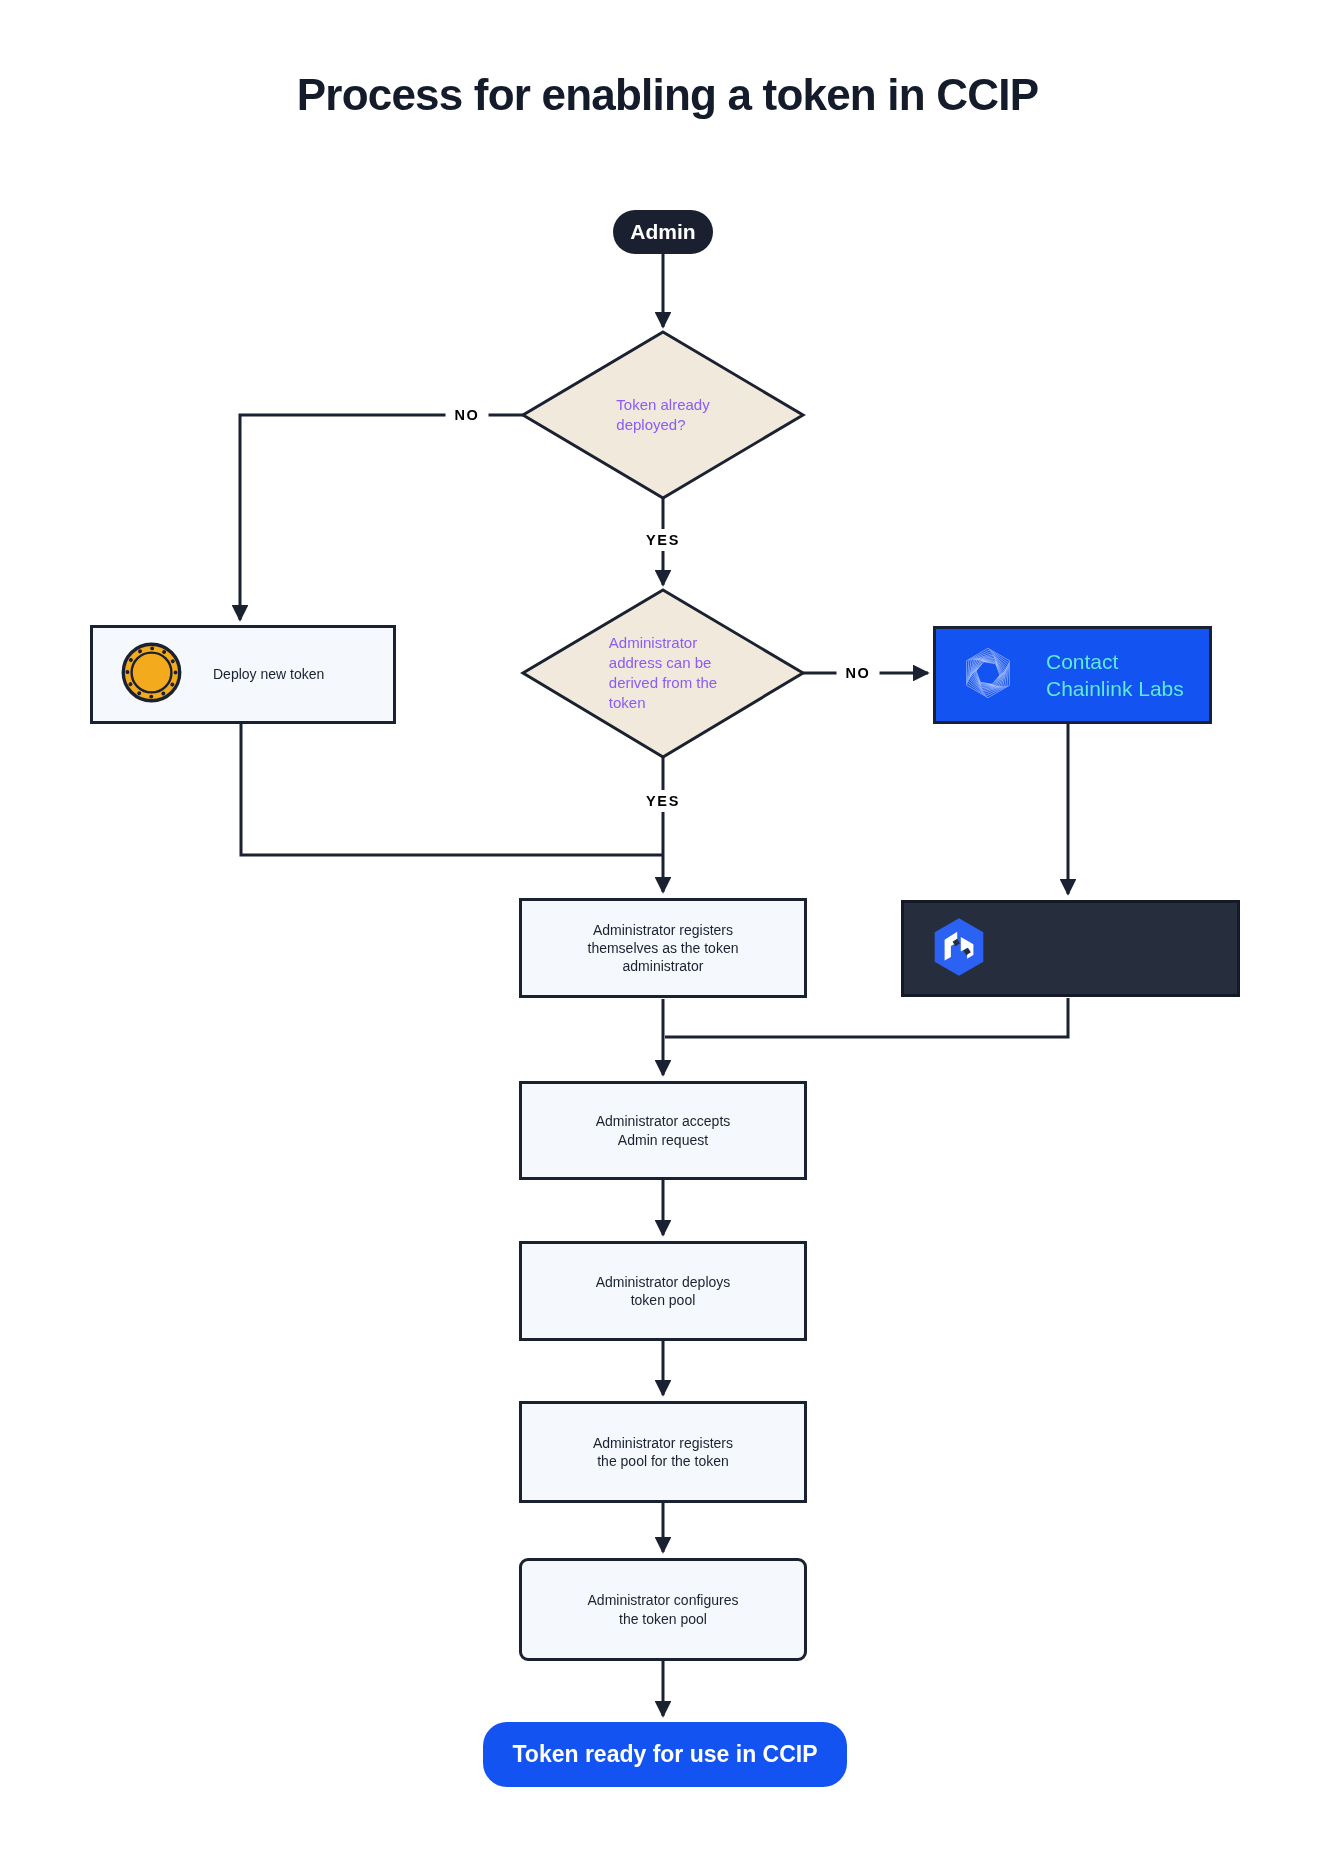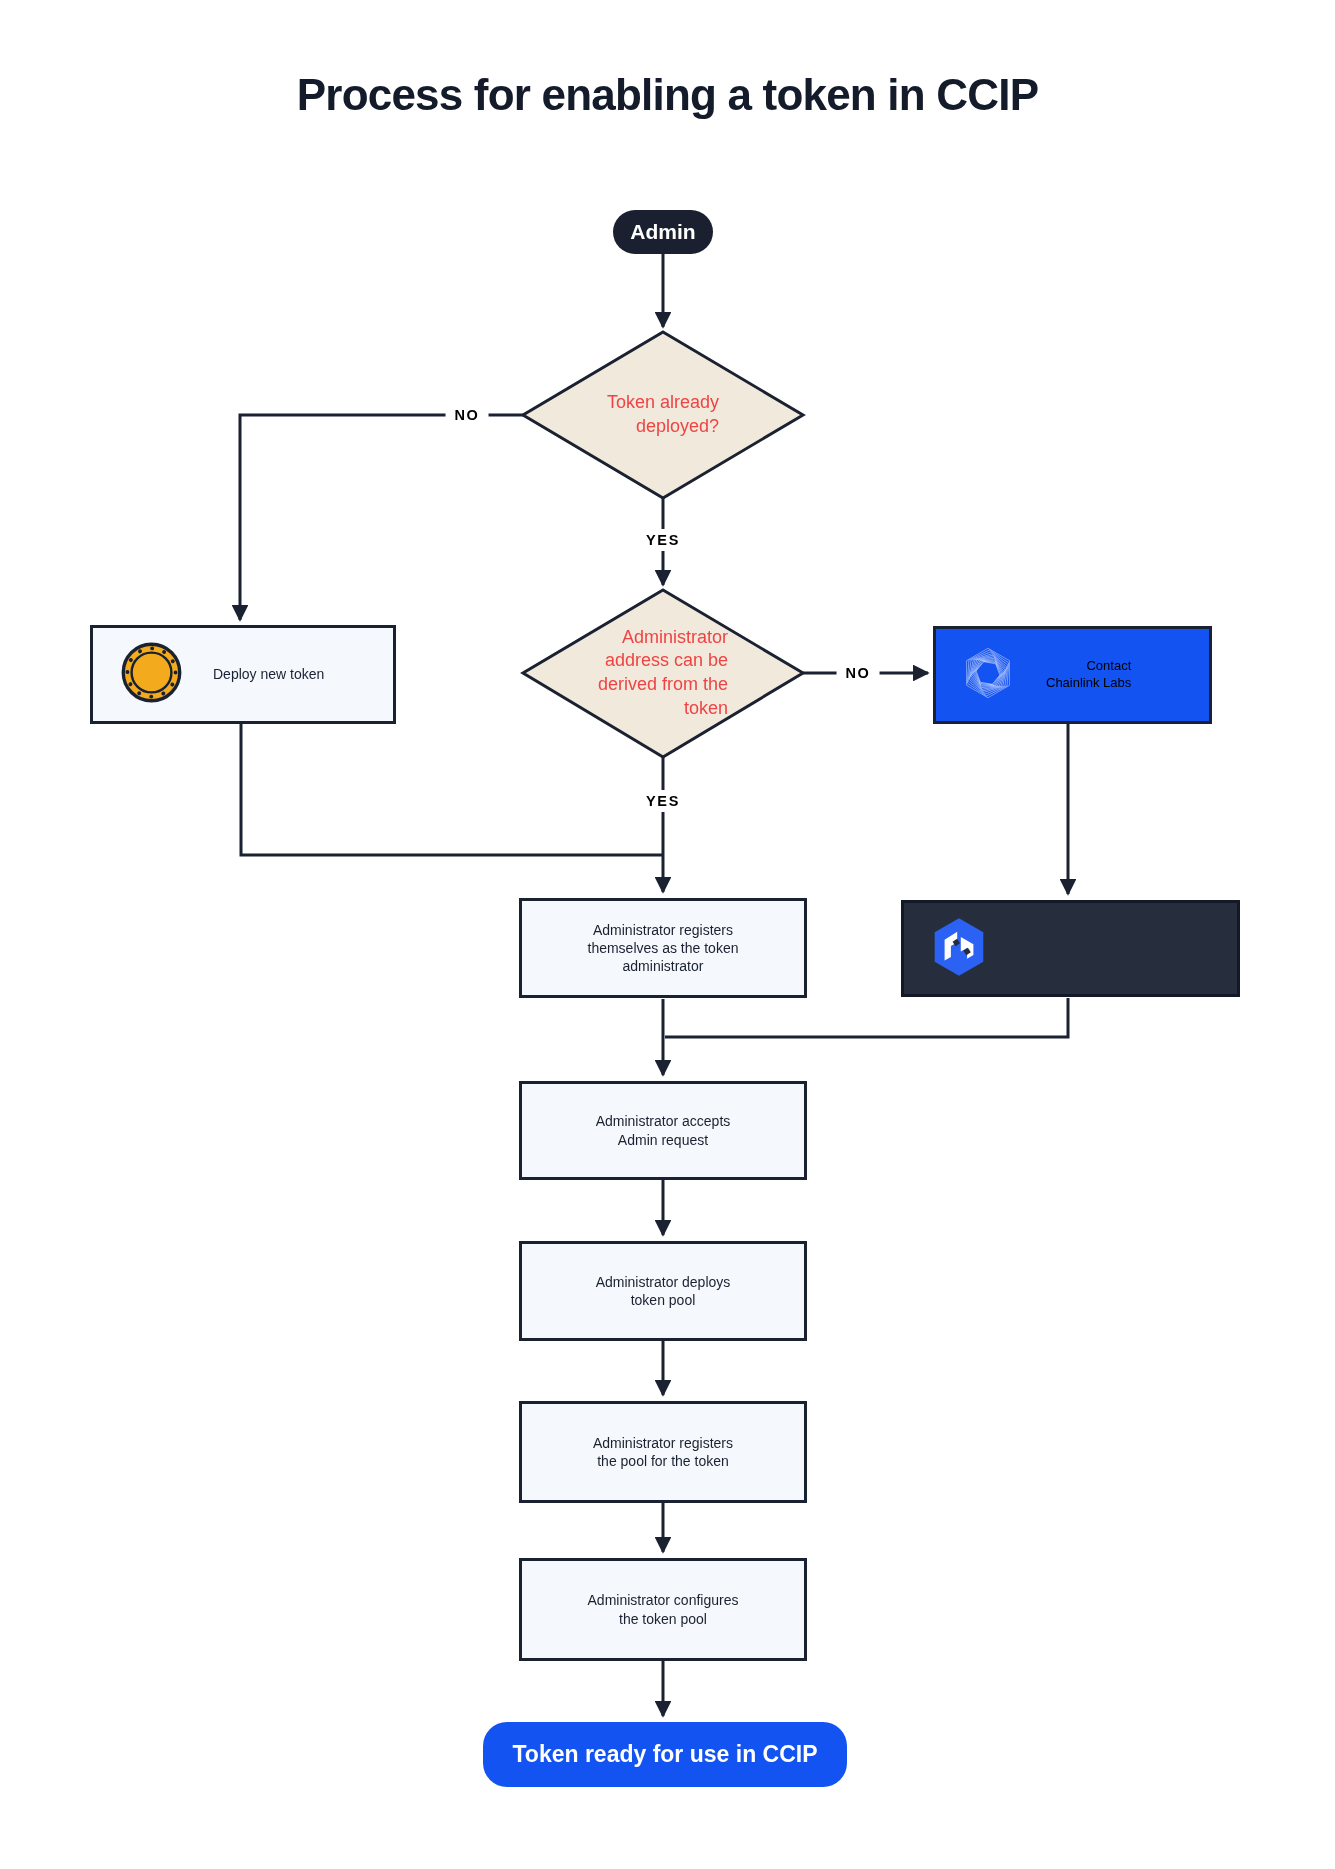--- a/index.html
+++ b/index.html
@@ -12,25 +12,25 @@
   .pill{display:flex;align-items:center;justify-content:center;}
   .start-pill{left:613px;top:210px;width:100px;height:44px;border-radius:22px;
               background:#1A202F;color:#ffffff;font-size:21px;font-weight:600;}
   .end-pill{left:483px;top:1722px;width:364px;height:65px;border-radius:24px;
             background:#1353F1;color:#ffffff;font-size:23px;font-weight:700;}
   .box{background:#F5F8FC;border:3px solid #1A2130;display:flex;align-items:center;justify-content:center;}
   .node-label{font-size:14px;line-height:1.3;color:#1A2130;text-align:center;white-space:pre-line;}
   .icon-box{justify-content:flex-start;}
   .icon-box .node-label{text-align:left;}
   .blue-box{background:#1353F1;border-color:#1A2130;}
-  .blue-box .node-label{color:#000000;font-size:13px;text-align:right;}
+  .blue-box .node-label{color:#5eead4;font-size:21px;}
   .dark-box{background:#262E3D;border-color:#141927;}
   .dark-box .node-label{color:#ffffff;font-size:19.5px;line-height:1.32;}
   .diamond-label{position:absolute;z-index:1;display:flex;align-items:center;justify-content:center;
-                 text-align:right;font-size:18px;line-height:1.32;color:#ef4444;white-space:pre-line;}
+                 text-align:left;font-size:15px;line-height:1.32;color:#8b5cf6;white-space:pre-line;}
   .edge-label{position:absolute;z-index:2;transform:translate(-50%,-50%);background:#ffffff;
               padding:3px 9px;font-size:14.5px;font-weight:700;letter-spacing:1.6px;color:#000000;}
   .node .icon{flex:0 0 auto;}
 </style>
 </head>
 <body>
 
 <div class="canvas">
 
   <svg class="wires" width="1335" height="1869" viewBox="0 0 1335 1869">
@@ -136,21 +136,21 @@
   <div class="node box" style="left:519px;top:1241px;width:288px;height:100px;">
     <span class="node-label">Administrator deploys
 token pool</span>
   </div>
 
   <div class="node box" style="left:519px;top:1401px;width:288px;height:102px;">
     <span class="node-label">Administrator registers
 the pool for the token</span>
   </div>
 
-  <div class="node box" style="left:519px;top:1558px;width:288px;height:103px;">
+  <div class="node box" style="left:519px;top:1558px;width:288px;height:103px;border-radius:9px;">
     <span class="node-label">Administrator configures
 the token pool</span>
   </div>
 
   <div class="node pill end-pill">
     <span>Token ready for use in CCIP</span>
   </div>
 
 </div>
 

